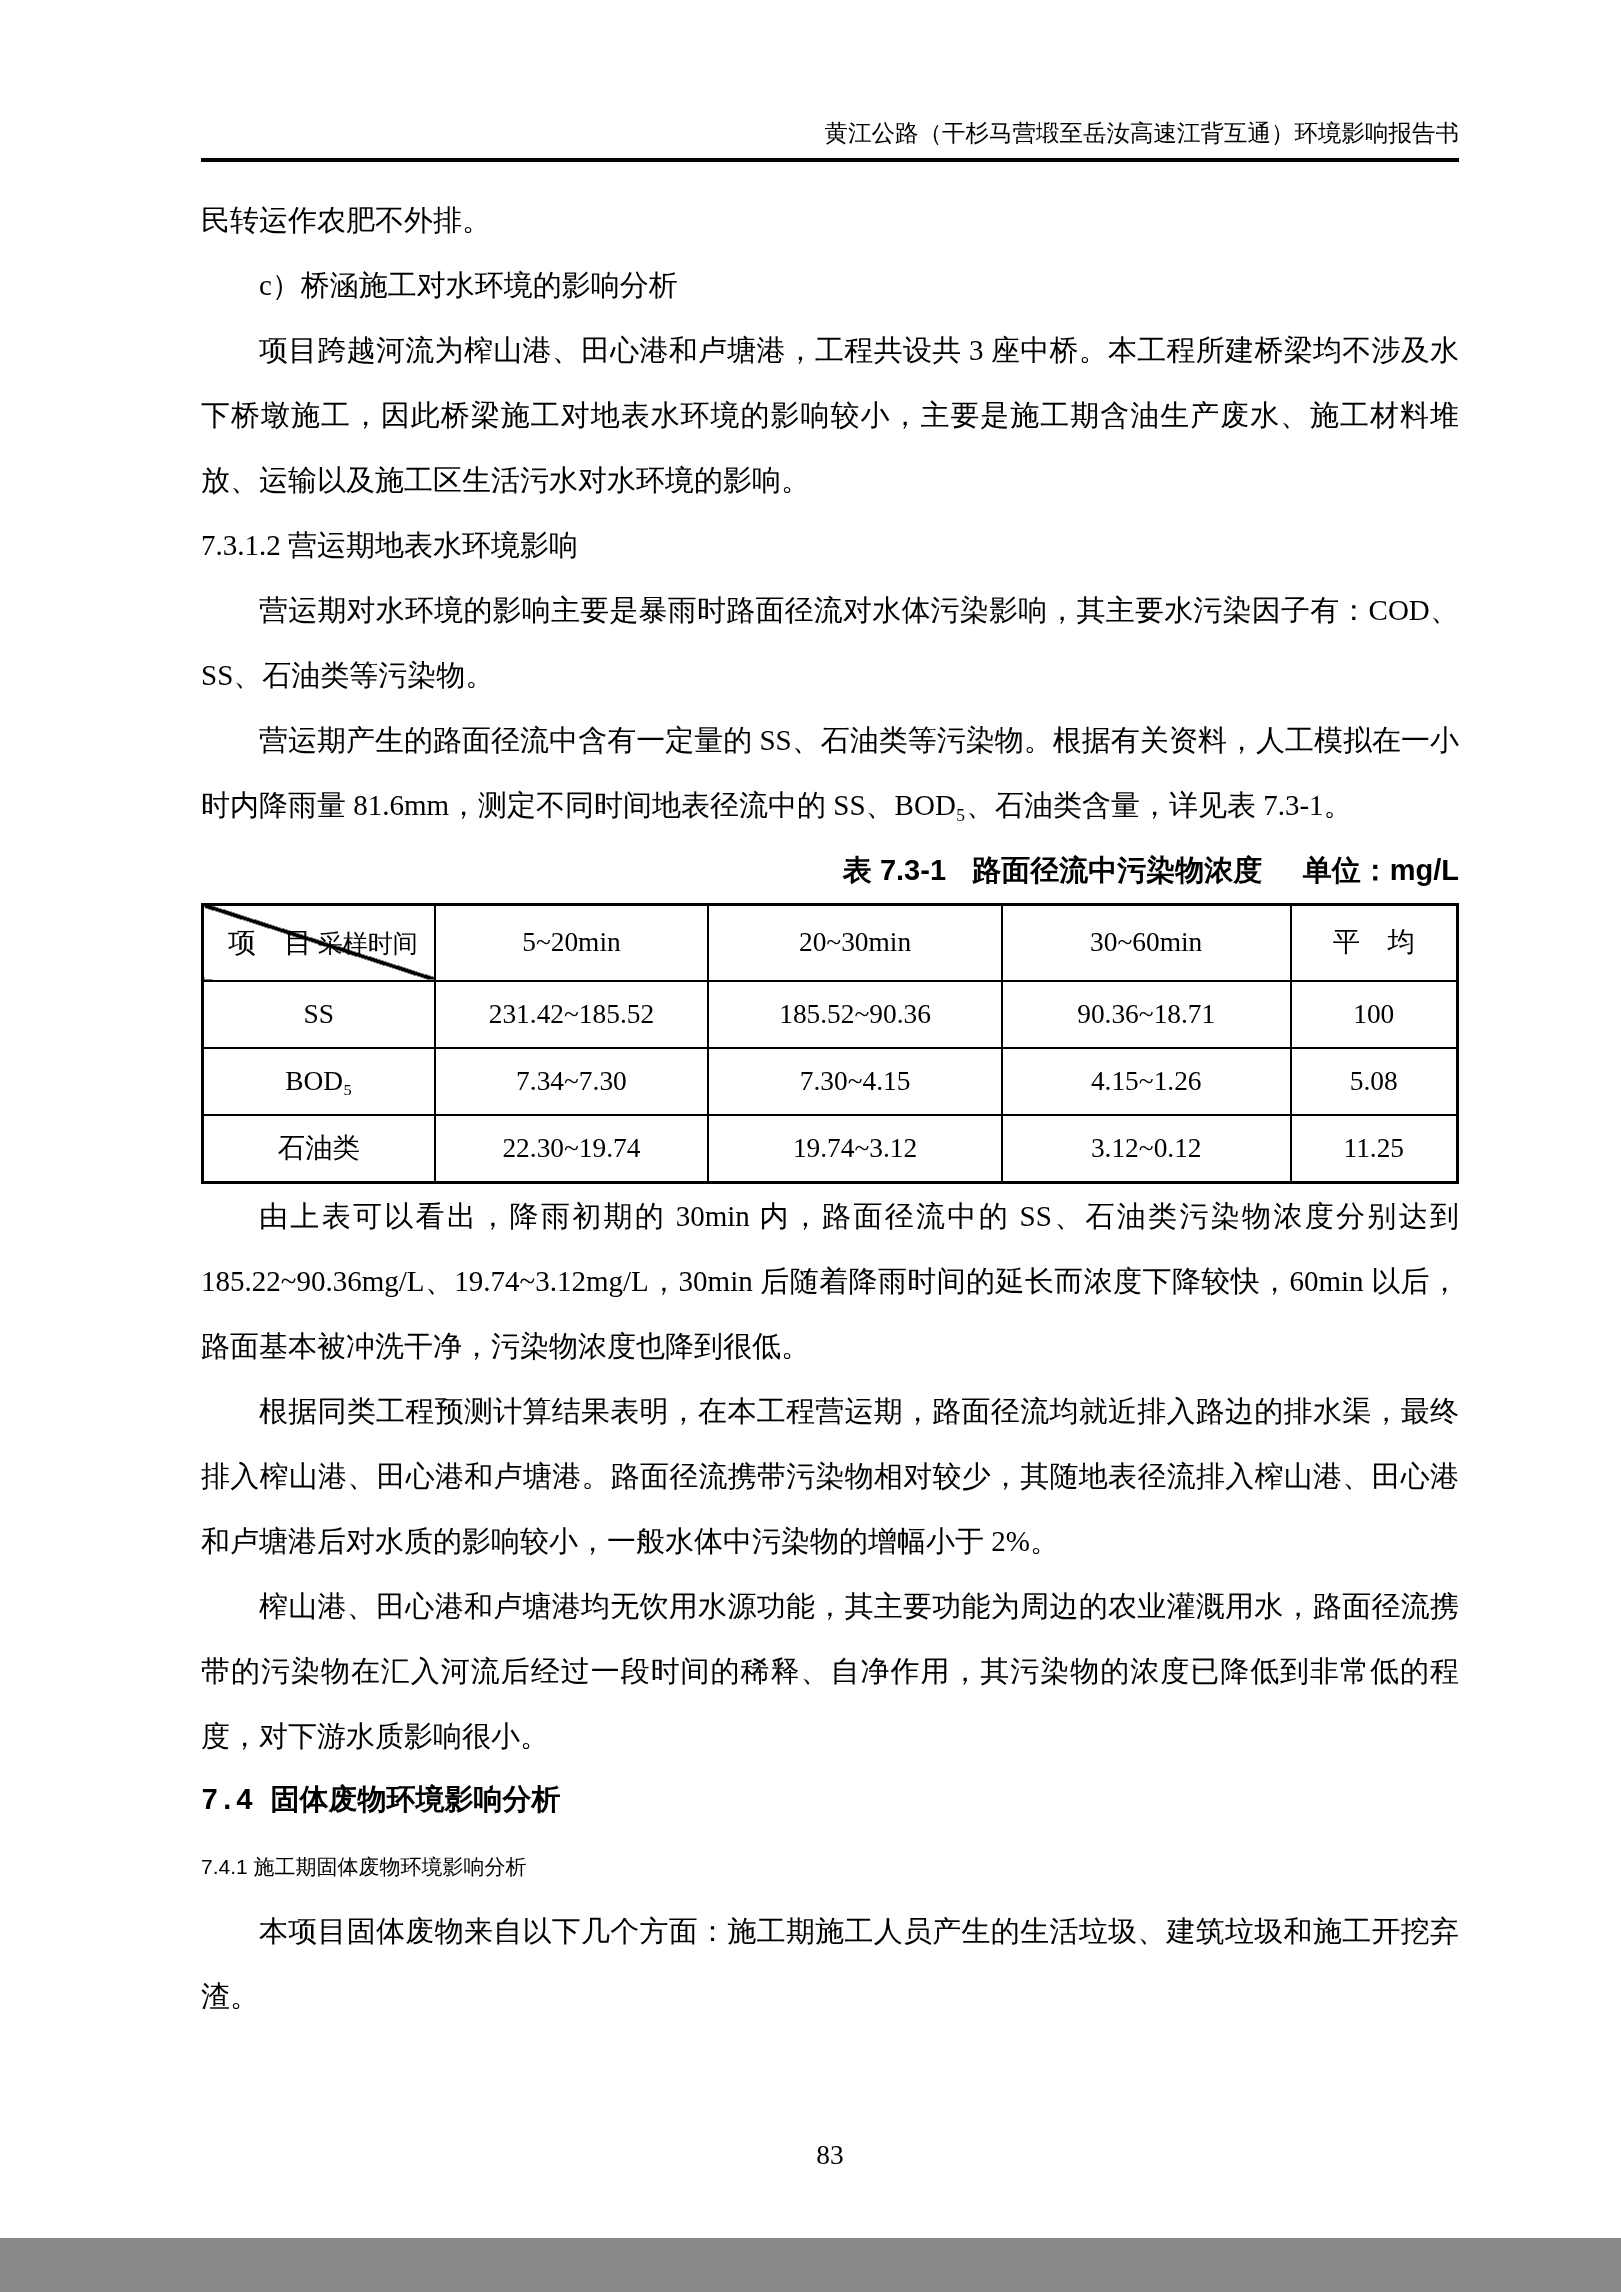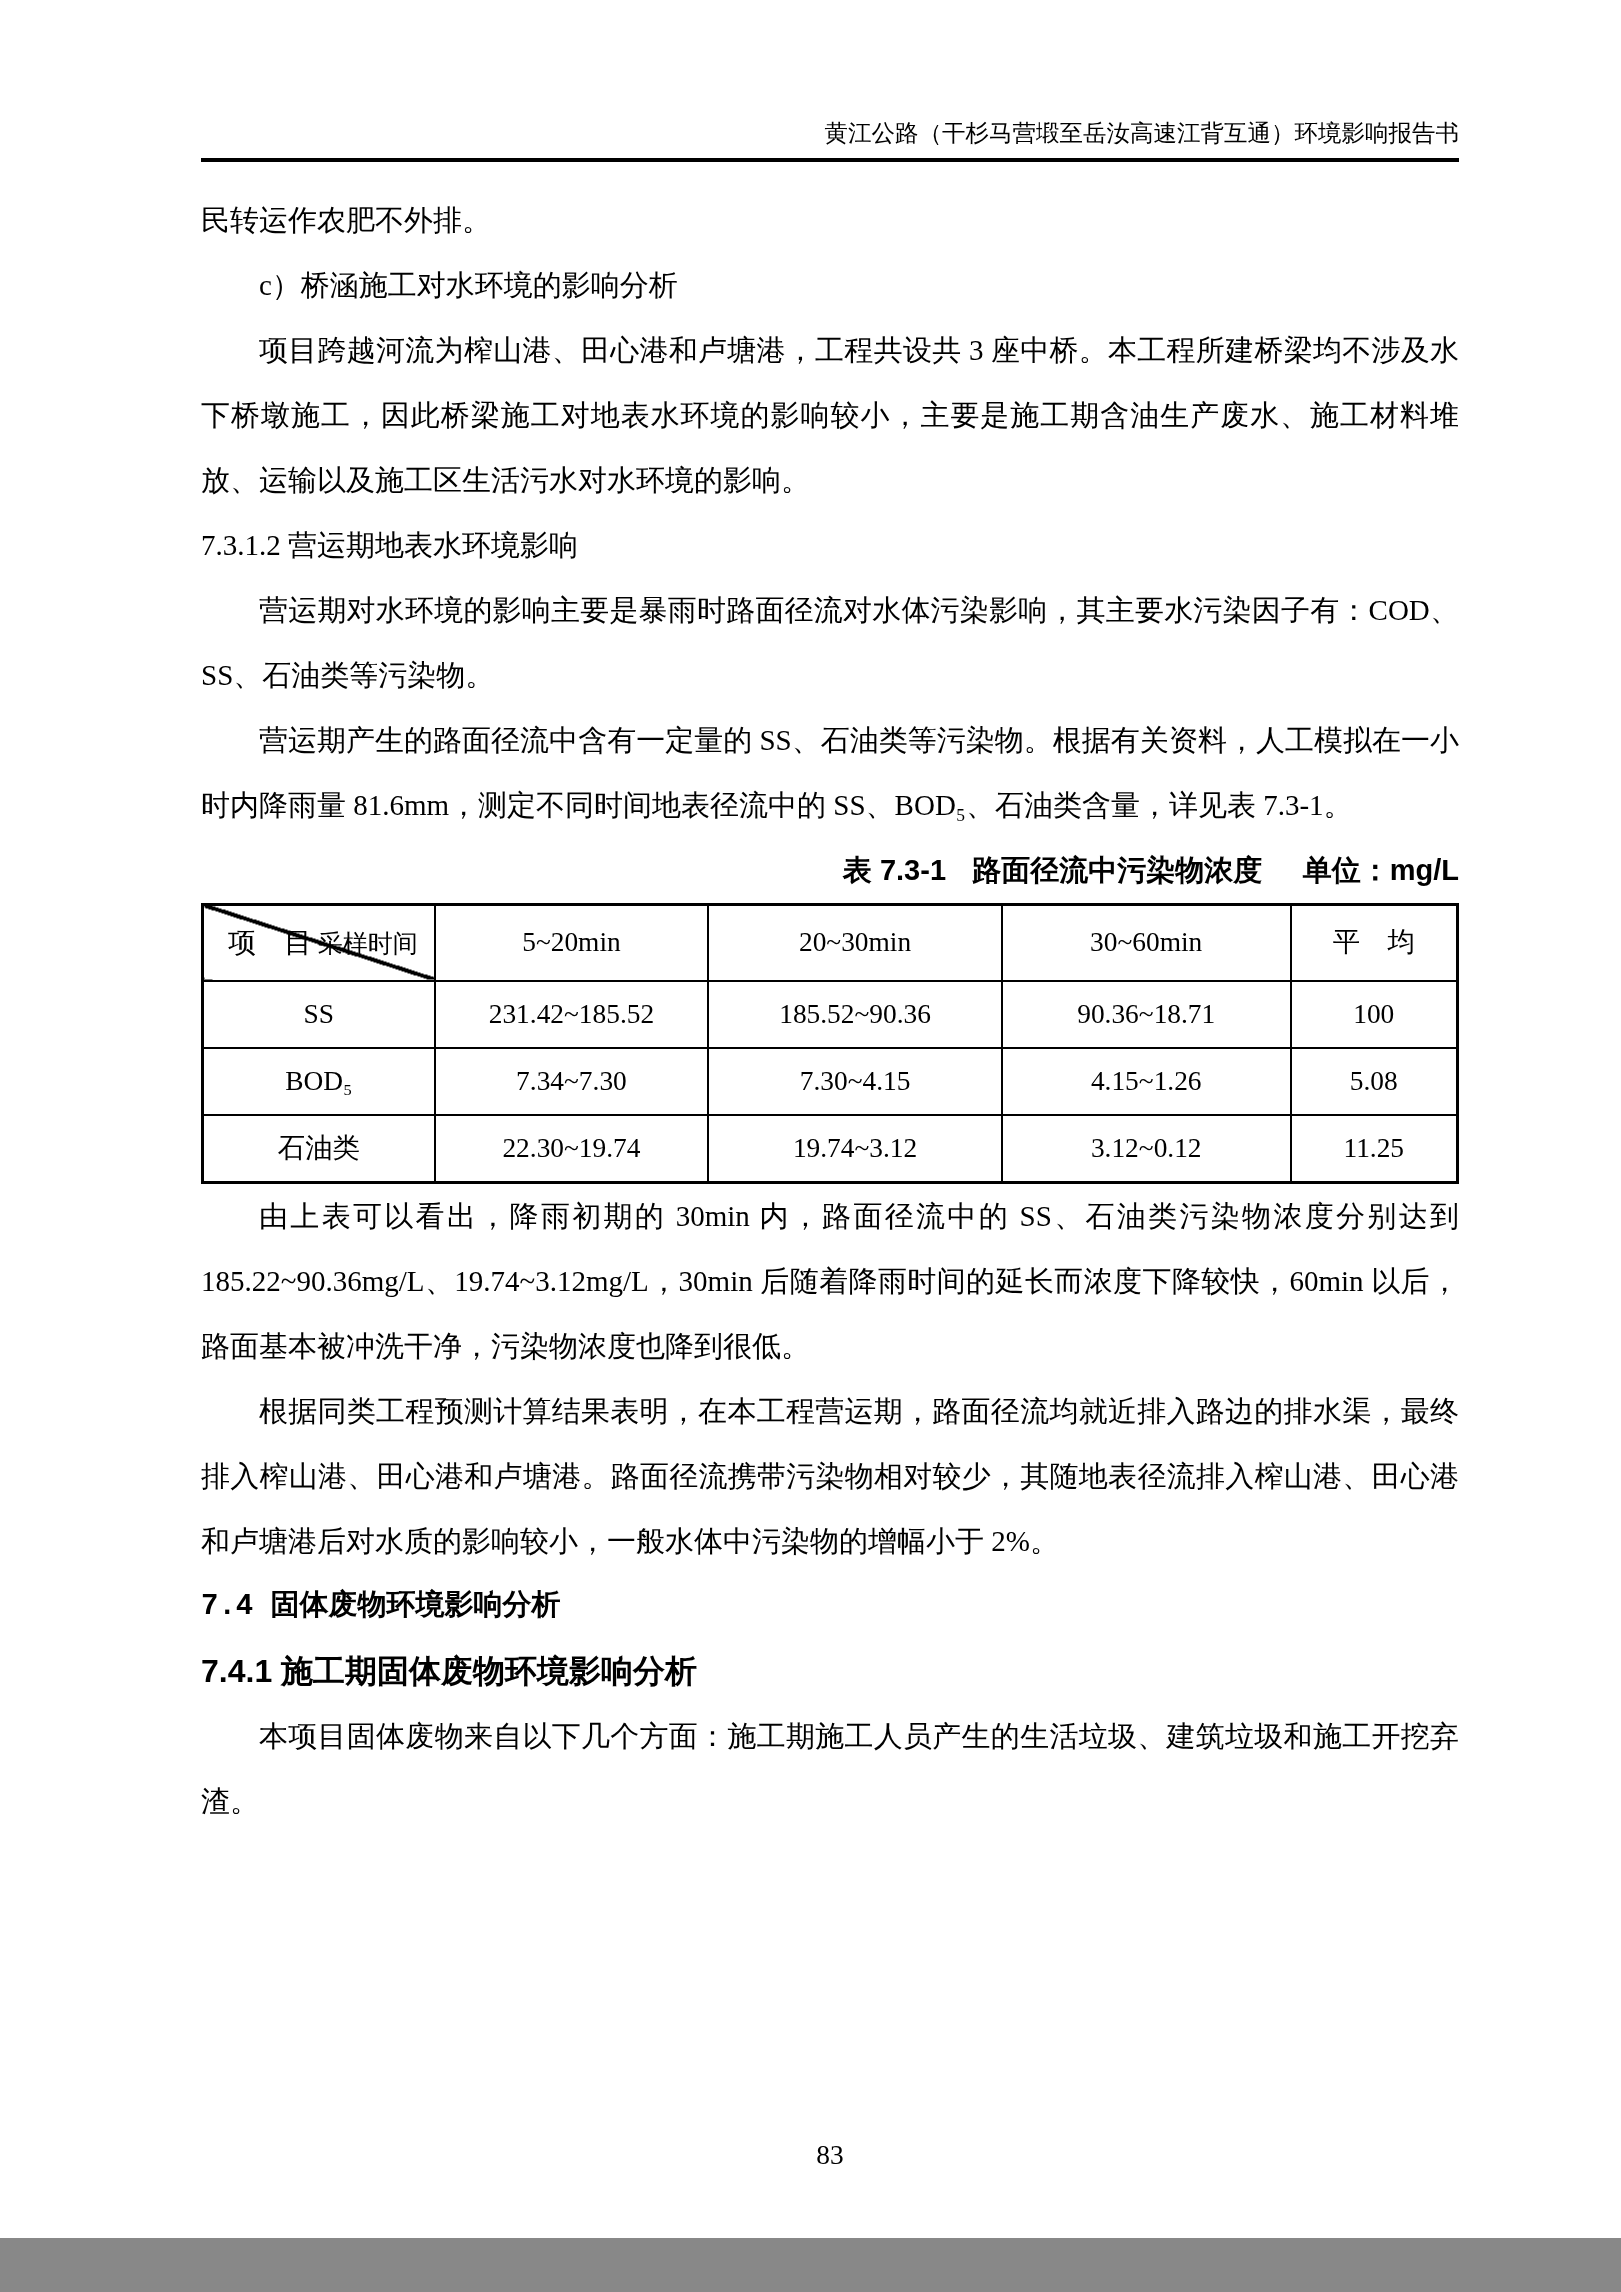--- a/index.html
+++ b/index.html
@@ -48,23 +48,23 @@
   }
   .h2-level {
     font-family: Liberation Mono, monospace;
     font-size: 29px;
     line-height: 65px;
     font-weight: bold;
     margin: 0;
   }
   .h3-level {
     font-family: "Liberation Sans", "DejaVu Sans", sans-serif;
-    font-size: 32px;
+    font-size: 21px;
     line-height: 65px;
-    font-weight: bold;
+    font-weight: normal;
     margin: 0;
   }
   .table-caption {
     text-align: right;
     font-family: "Liberation Sans", "DejaVu Sans", sans-serif;
     font-weight: bold;
     font-size: 29px;
     line-height: 65px;
   }
   .table-caption .cap-title { margin-left: 0.9em; }
@@ -174,20 +174,21 @@
             <td>22.30~19.74</td>
             <td>19.74~3.12</td>
             <td>3.12~0.12</td>
             <td>11.25</td>
           </tr>
         </tbody>
       </table>
 
       <p class="indent">由上表可以看出，降雨初期的 30min 内，路面径流中的 SS、石油类污染物浓度分别达到 185.22~90.36mg/L、19.74~3.12mg/L，30min 后随着降雨时间的延长而浓度下降较快，60min 以后，路面基本被冲洗干净，污染物浓度也降到很低。</p>
       <p class="indent">根据同类工程预测计算结果表明，在本工程营运期，路面径流均就近排入路边的排水渠，最终排入榨山港、田心港和卢塘港。路面径流携带污染物相对较少，其随地表径流排入榨山港、田心港和卢塘港后对水质的影响较小，一般水体中污染物的增幅小于 2%。</p>
+      <p class="indent">榨山港、田心港和卢塘港均无饮用水源功能，其主要功能为周边的农业灌溉用水，路面径流携带的污染物在汇入河流后经过一段时间的稀释、自净作用，其污染物的浓度已降低到非常低的程度，对下游水质影响很小。</p>
       <p class="h2-level">7.4 固体废物环境影响分析</p>
       <p class="h3-level">7.4.1 施工期固体废物环境影响分析</p>
       <p class="indent">本项目固体废物来自以下几个方面：施工期施工人员产生的生活垃圾、建筑垃圾和施工开挖弃渣。</p>
     </div>
   </div>
 
   <div class="page-number">83</div>
 </div>
 
 

